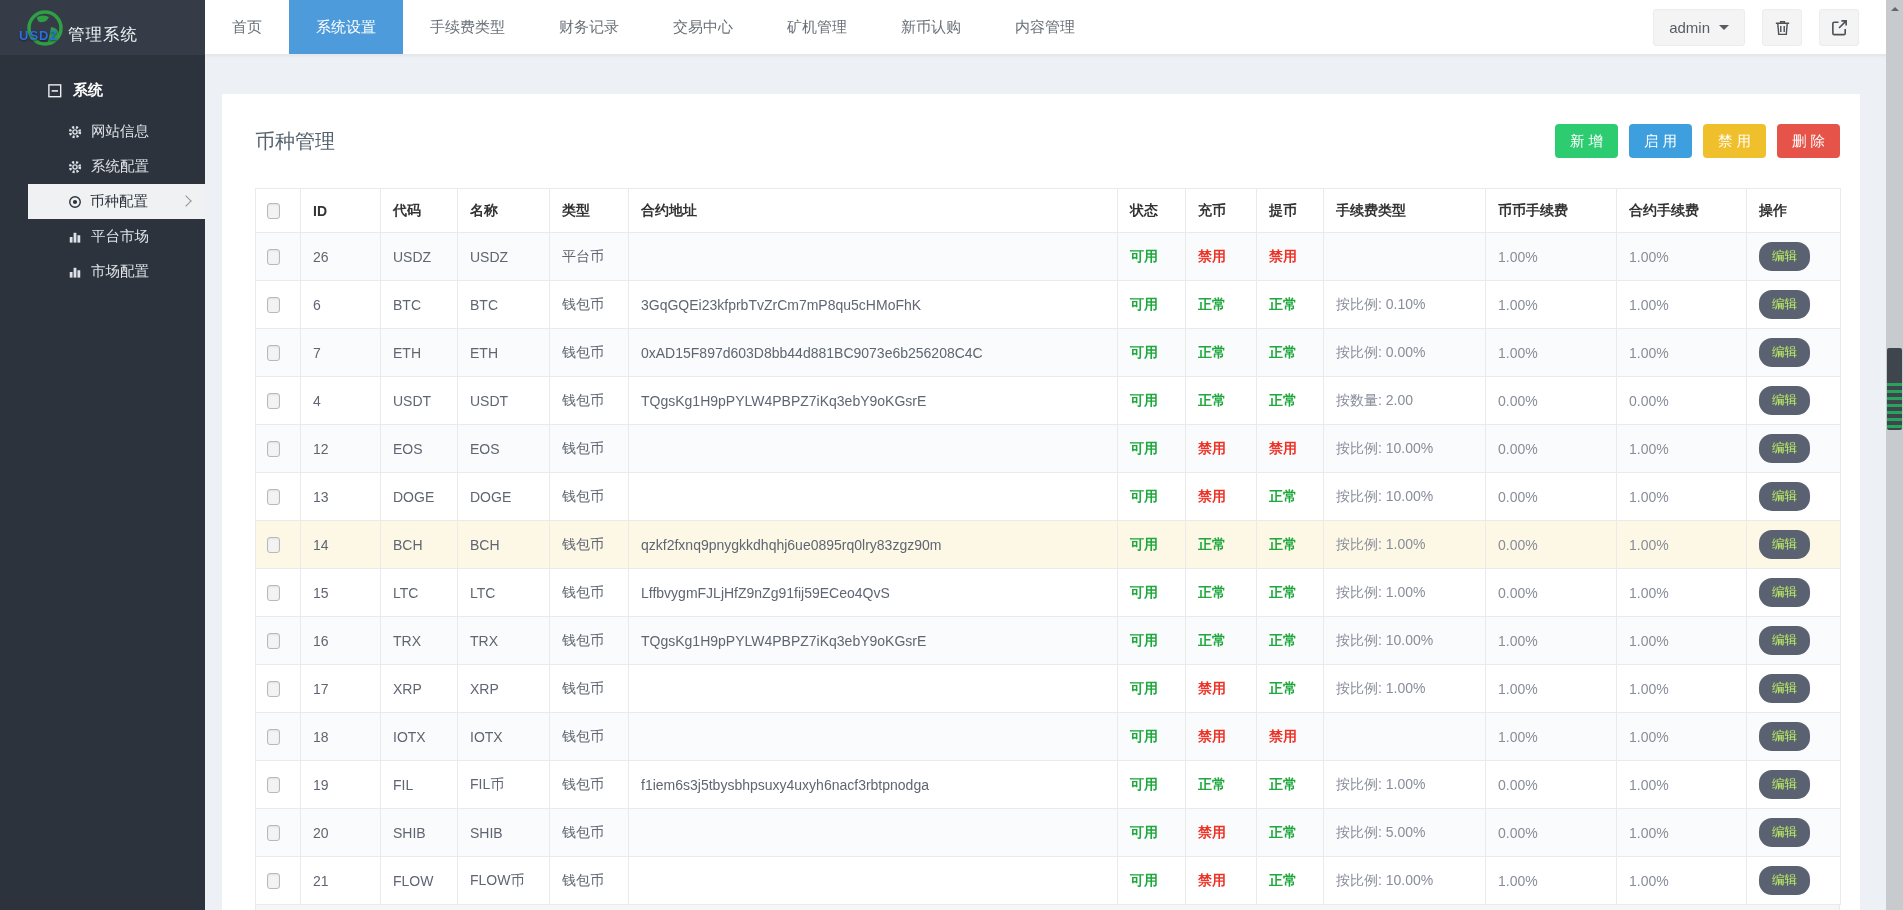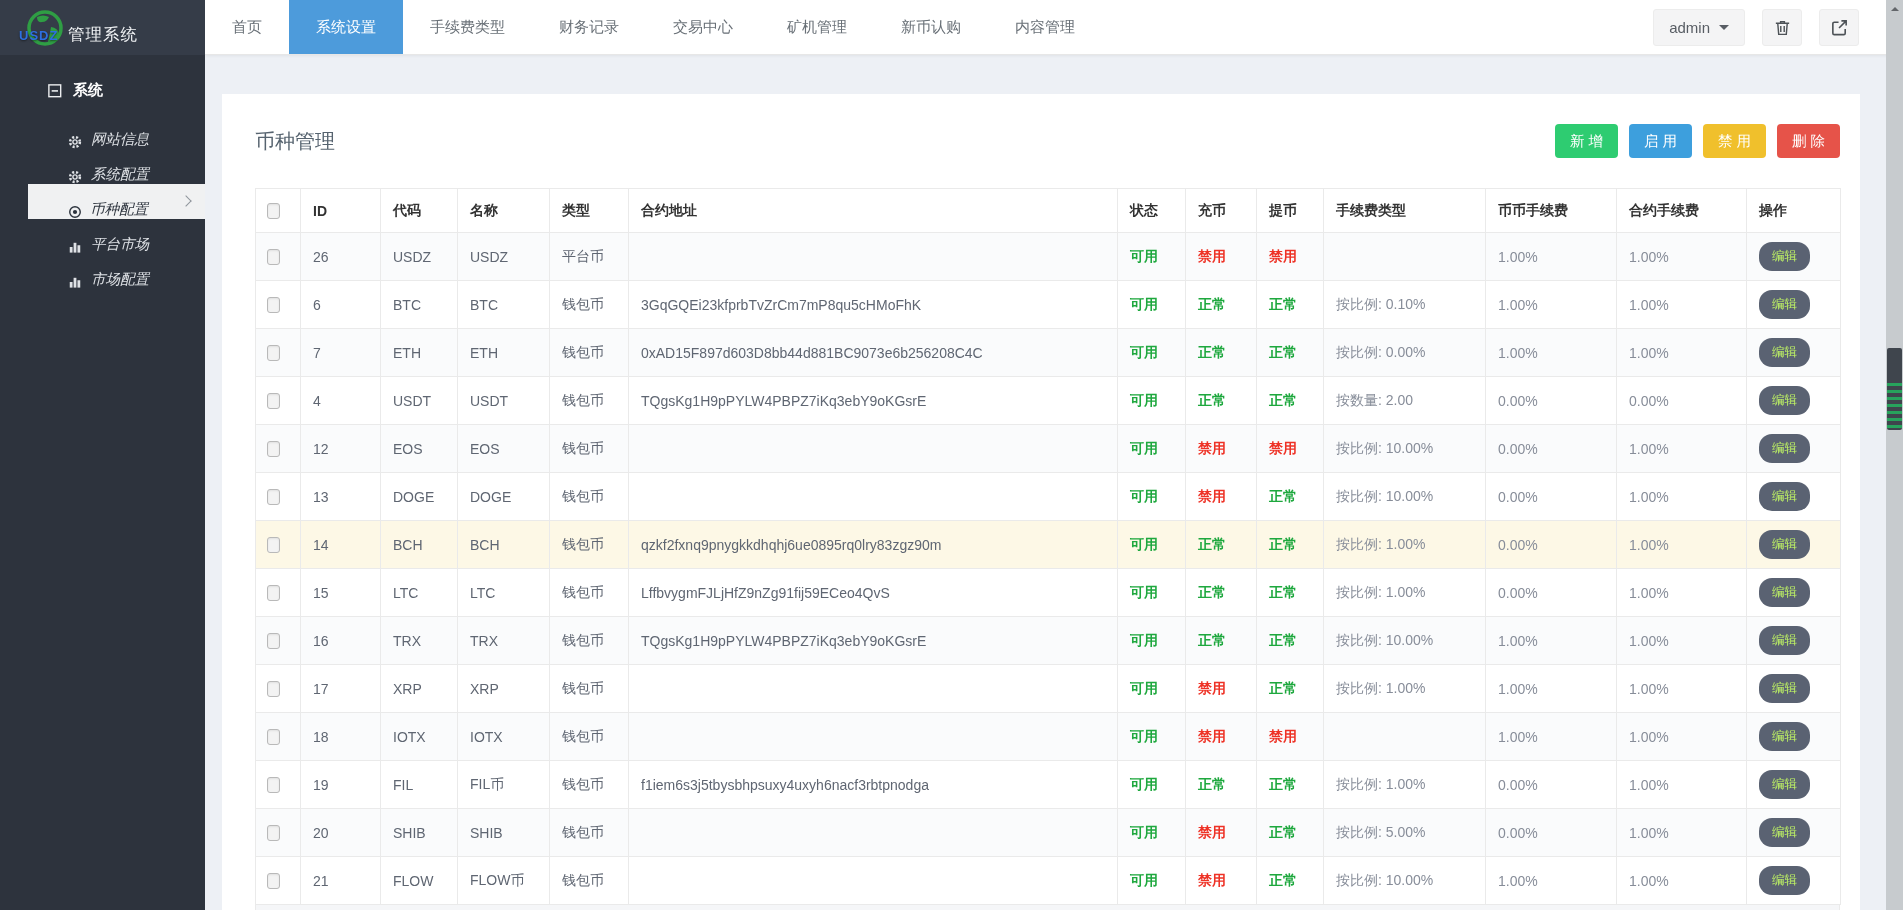--- a/index.html
+++ b/index.html
@@ -16,21 +16,21 @@
   .nav-item{display:flex;align-items:center;padding:0 27px;font-size:15px;color:#697077;cursor:pointer;}
   .nav-item.active{background:#4d9bdb;color:#fff;}
   .top-right{margin-left:auto;display:flex;align-items:center;gap:17px;padding-right:44px;padding-left:16px;}
   .admin-btn{height:37px;background:#f4f4f5;border:1px solid #ececec;border-radius:3px;padding:0 15px;font-size:15px;color:#585d64;display:flex;align-items:center;gap:9px;cursor:pointer;font-family:inherit;}
   .caret-down{width:0;height:0;border:5px solid transparent;border-top-color:#585d64;margin-top:5px;}
   .icon-btn{width:40px;height:37px;background:#f4f4f5;border:1px solid #ececec;border-radius:3px;display:flex;align-items:center;justify-content:center;cursor:pointer;color:#4d5257;}
 
   
   .sidebar{position:absolute;left:0;top:55px;bottom:0;width:205px;background:#2d333d;z-index:2;padding-left:28px;}
   .side-section{display:flex;align-items:center;gap:11px;padding:26px 0 14px 20px;font-size:15px;font-weight:bold;color:#fff;cursor:pointer;}
-  .side-item{display:flex;align-items:flex-end;gap:9px;height:35px;padding-left:40px;font-size:14.5px;color:#dfe2e6;cursor:pointer;position:relative;font-style:italic;}
+  .side-item{display:flex;align-items:center;gap:9px;height:35px;padding-left:40px;font-size:14.5px;color:#dfe2e6;cursor:pointer;position:relative;}
   .side-item .side-ico{display:flex;align-items:center;color:#dfe2e6;}
   .side-item.active{background:#f0f1f2;color:#2c333d;gap:8px;}
   .side-item.active .side-ico{color:#2c333d;}
   .chev{position:absolute;right:15px;top:13px;width:8px;height:8px;border-top:1.6px solid #8f959c;border-right:1.6px solid #8f959c;transform:rotate(45deg);}
 
   
   .main{position:absolute;left:205px;top:55px;right:0;bottom:0;background:#edf0f5;overflow:hidden;}
   .card{margin:39px 43px 0 17px;background:#fff;height:1200px;padding:0 20px 0 33px;}
   .card-head{height:94px;display:flex;align-items:center;gap:44px;}
   .page-title{font-size:20px;font-weight:normal;color:#56636f;}

